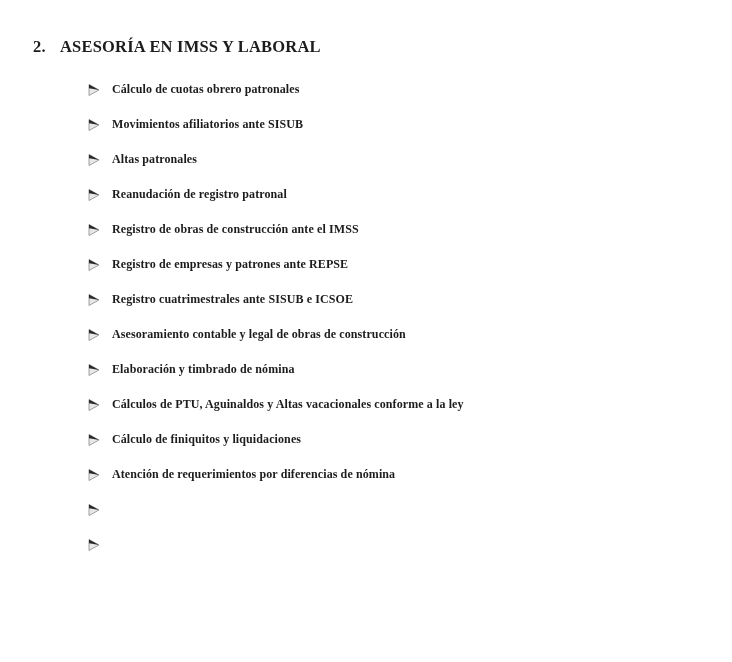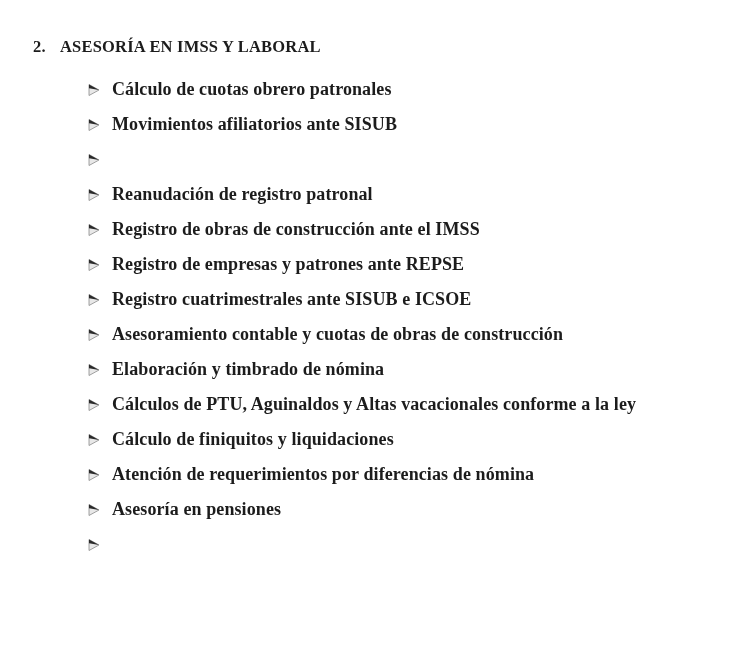--- a/index.html
+++ b/index.html
@@ -44,21 +44,21 @@
     align-items: center;
     white-space: nowrap;
   }
   .bullet {
     display: inline-flex;
     align-items: center;
     width: 24px;
     flex: 0 0 24px;
   }
   .item-text {
-    font-size: 18px;
+    font-size: 12px;
     font-weight: bold;
     letter-spacing: 0.1px;
   }
 </style>
 </head>
 <body>
 
 <div class="page">
 
   <div class="heading">
@@ -87,20 +87,21 @@
       <span class="item-text">Movimientos afiliatorios ante SISUB</span>
     </li>
 
     <li class="item">
       <span class="bullet">
         <svg width="12" height="14" viewBox="0 0 12 14" aria-hidden="true">
           <polygon points="1,1.5 11,7 1,12.5" fill="#e8e8e8" stroke="#8a8a8a" stroke-width="0.8"></polygon>
           <polygon points="1,1.5 11,7 1,5.2" fill="#2a2a2a"></polygon>
         </svg>
       </span>
+      <span class="item-text">Altas patronales</span>
     </li>
 
     <li class="item">
       <span class="bullet">
         <svg width="12" height="14" viewBox="0 0 12 14" aria-hidden="true">
           <polygon points="1,1.5 11,7 1,12.5" fill="#e8e8e8" stroke="#8a8a8a" stroke-width="0.8"></polygon>
           <polygon points="1,1.5 11,7 1,5.2" fill="#2a2a2a"></polygon>
         </svg>
       </span>
       <span class="item-text">Reanudación de registro patronal</span>
@@ -137,21 +138,21 @@
       <span class="item-text">Registro cuatrimestrales ante SISUB e ICSOE</span>
     </li>
 
     <li class="item">
       <span class="bullet">
         <svg width="12" height="14" viewBox="0 0 12 14" aria-hidden="true">
           <polygon points="1,1.5 11,7 1,12.5" fill="#e8e8e8" stroke="#8a8a8a" stroke-width="0.8"></polygon>
           <polygon points="1,1.5 11,7 1,5.2" fill="#2a2a2a"></polygon>
         </svg>
       </span>
-      <span class="item-text">Asesoramiento contable y cuotas de obras de construcción</span>
+      <span class="item-text">Asesoramiento contable y legal de obras de construcción</span>
     </li>
 
     <li class="item">
       <span class="bullet">
         <svg width="12" height="14" viewBox="0 0 12 14" aria-hidden="true">
           <polygon points="1,1.5 11,7 1,12.5" fill="#e8e8e8" stroke="#8a8a8a" stroke-width="0.8"></polygon>
           <polygon points="1,1.5 11,7 1,5.2" fill="#2a2a2a"></polygon>
         </svg>
       </span>
       <span class="item-text">Elaboración y timbrado de nómina</span>
@@ -188,21 +189,20 @@
       <span class="item-text">Atención de requerimientos por diferencias de nómina</span>
     </li>
 
     <li class="item">
       <span class="bullet">
         <svg width="12" height="14" viewBox="0 0 12 14" aria-hidden="true">
           <polygon points="1,1.5 11,7 1,12.5" fill="#e8e8e8" stroke="#8a8a8a" stroke-width="0.8"></polygon>
           <polygon points="1,1.5 11,7 1,5.2" fill="#2a2a2a"></polygon>
         </svg>
       </span>
-      <span class="item-text">Asesoría en pensiones</span>
     </li>
 
     <li class="item">
       <span class="bullet">
         <svg width="12" height="14" viewBox="0 0 12 14" aria-hidden="true">
           <polygon points="1,1.5 11,7 1,12.5" fill="#e8e8e8" stroke="#8a8a8a" stroke-width="0.8"></polygon>
           <polygon points="1,1.5 11,7 1,5.2" fill="#2a2a2a"></polygon>
         </svg>
       </span>
     </li>

